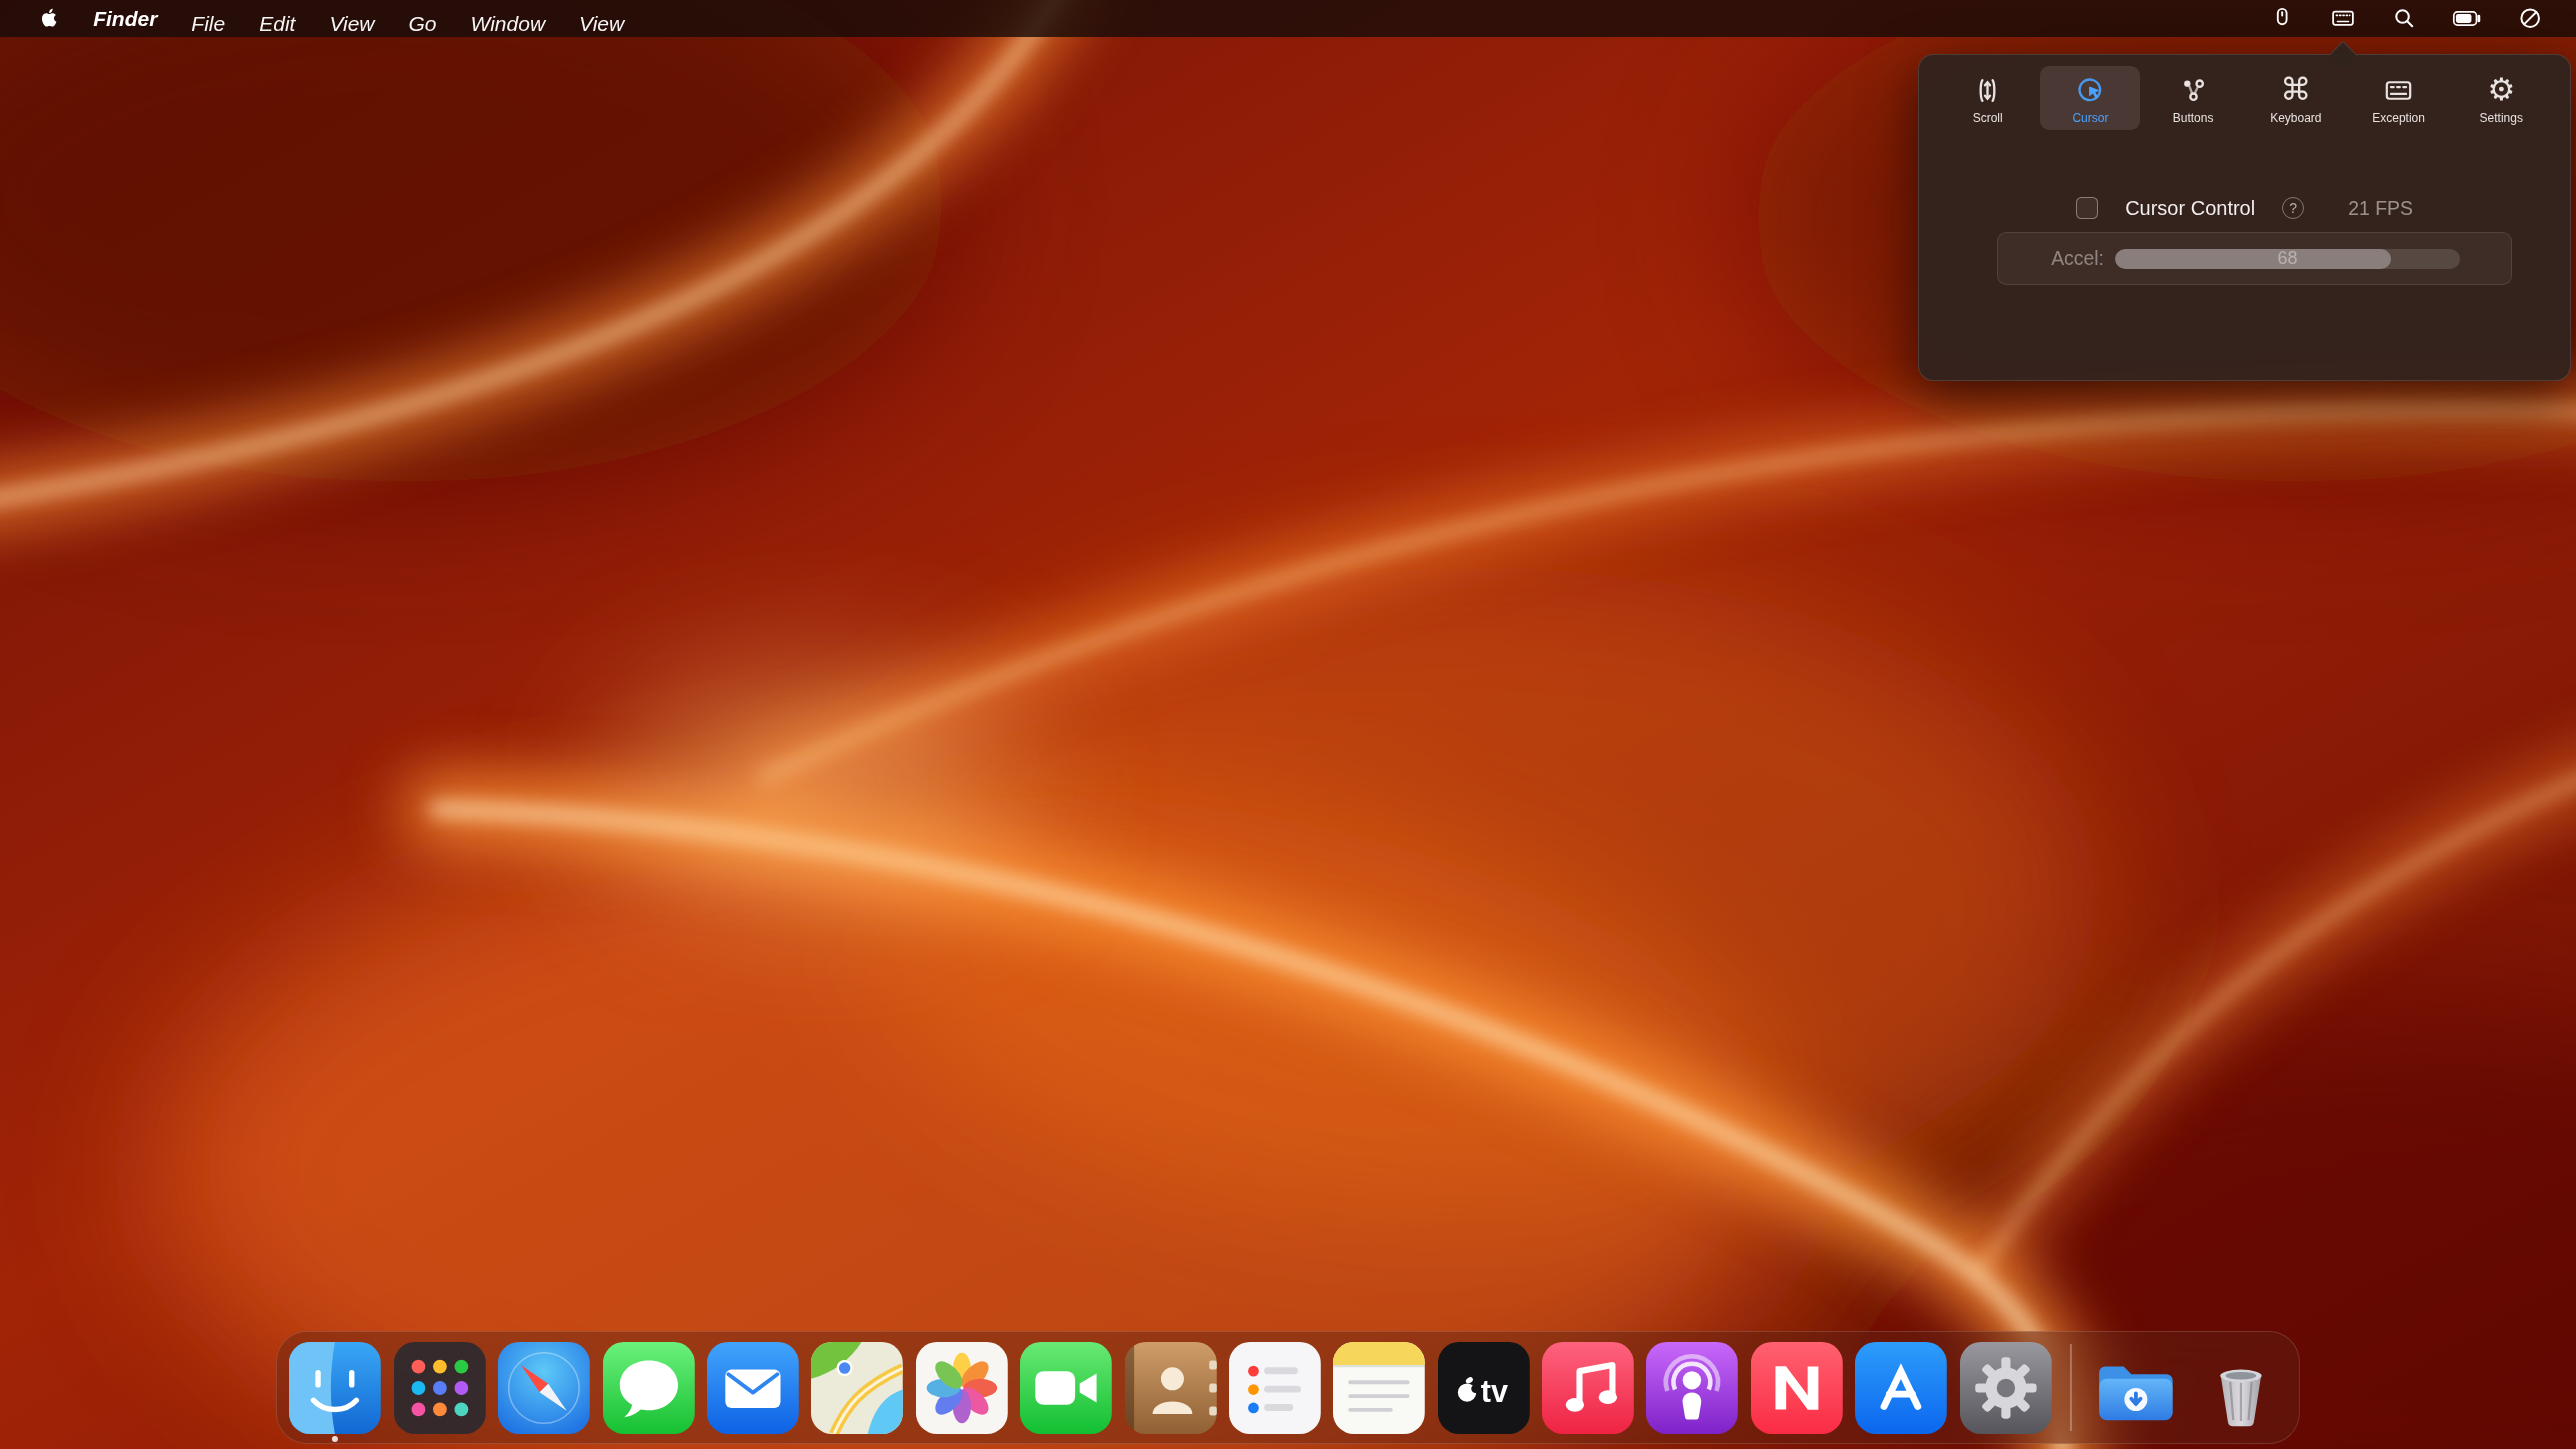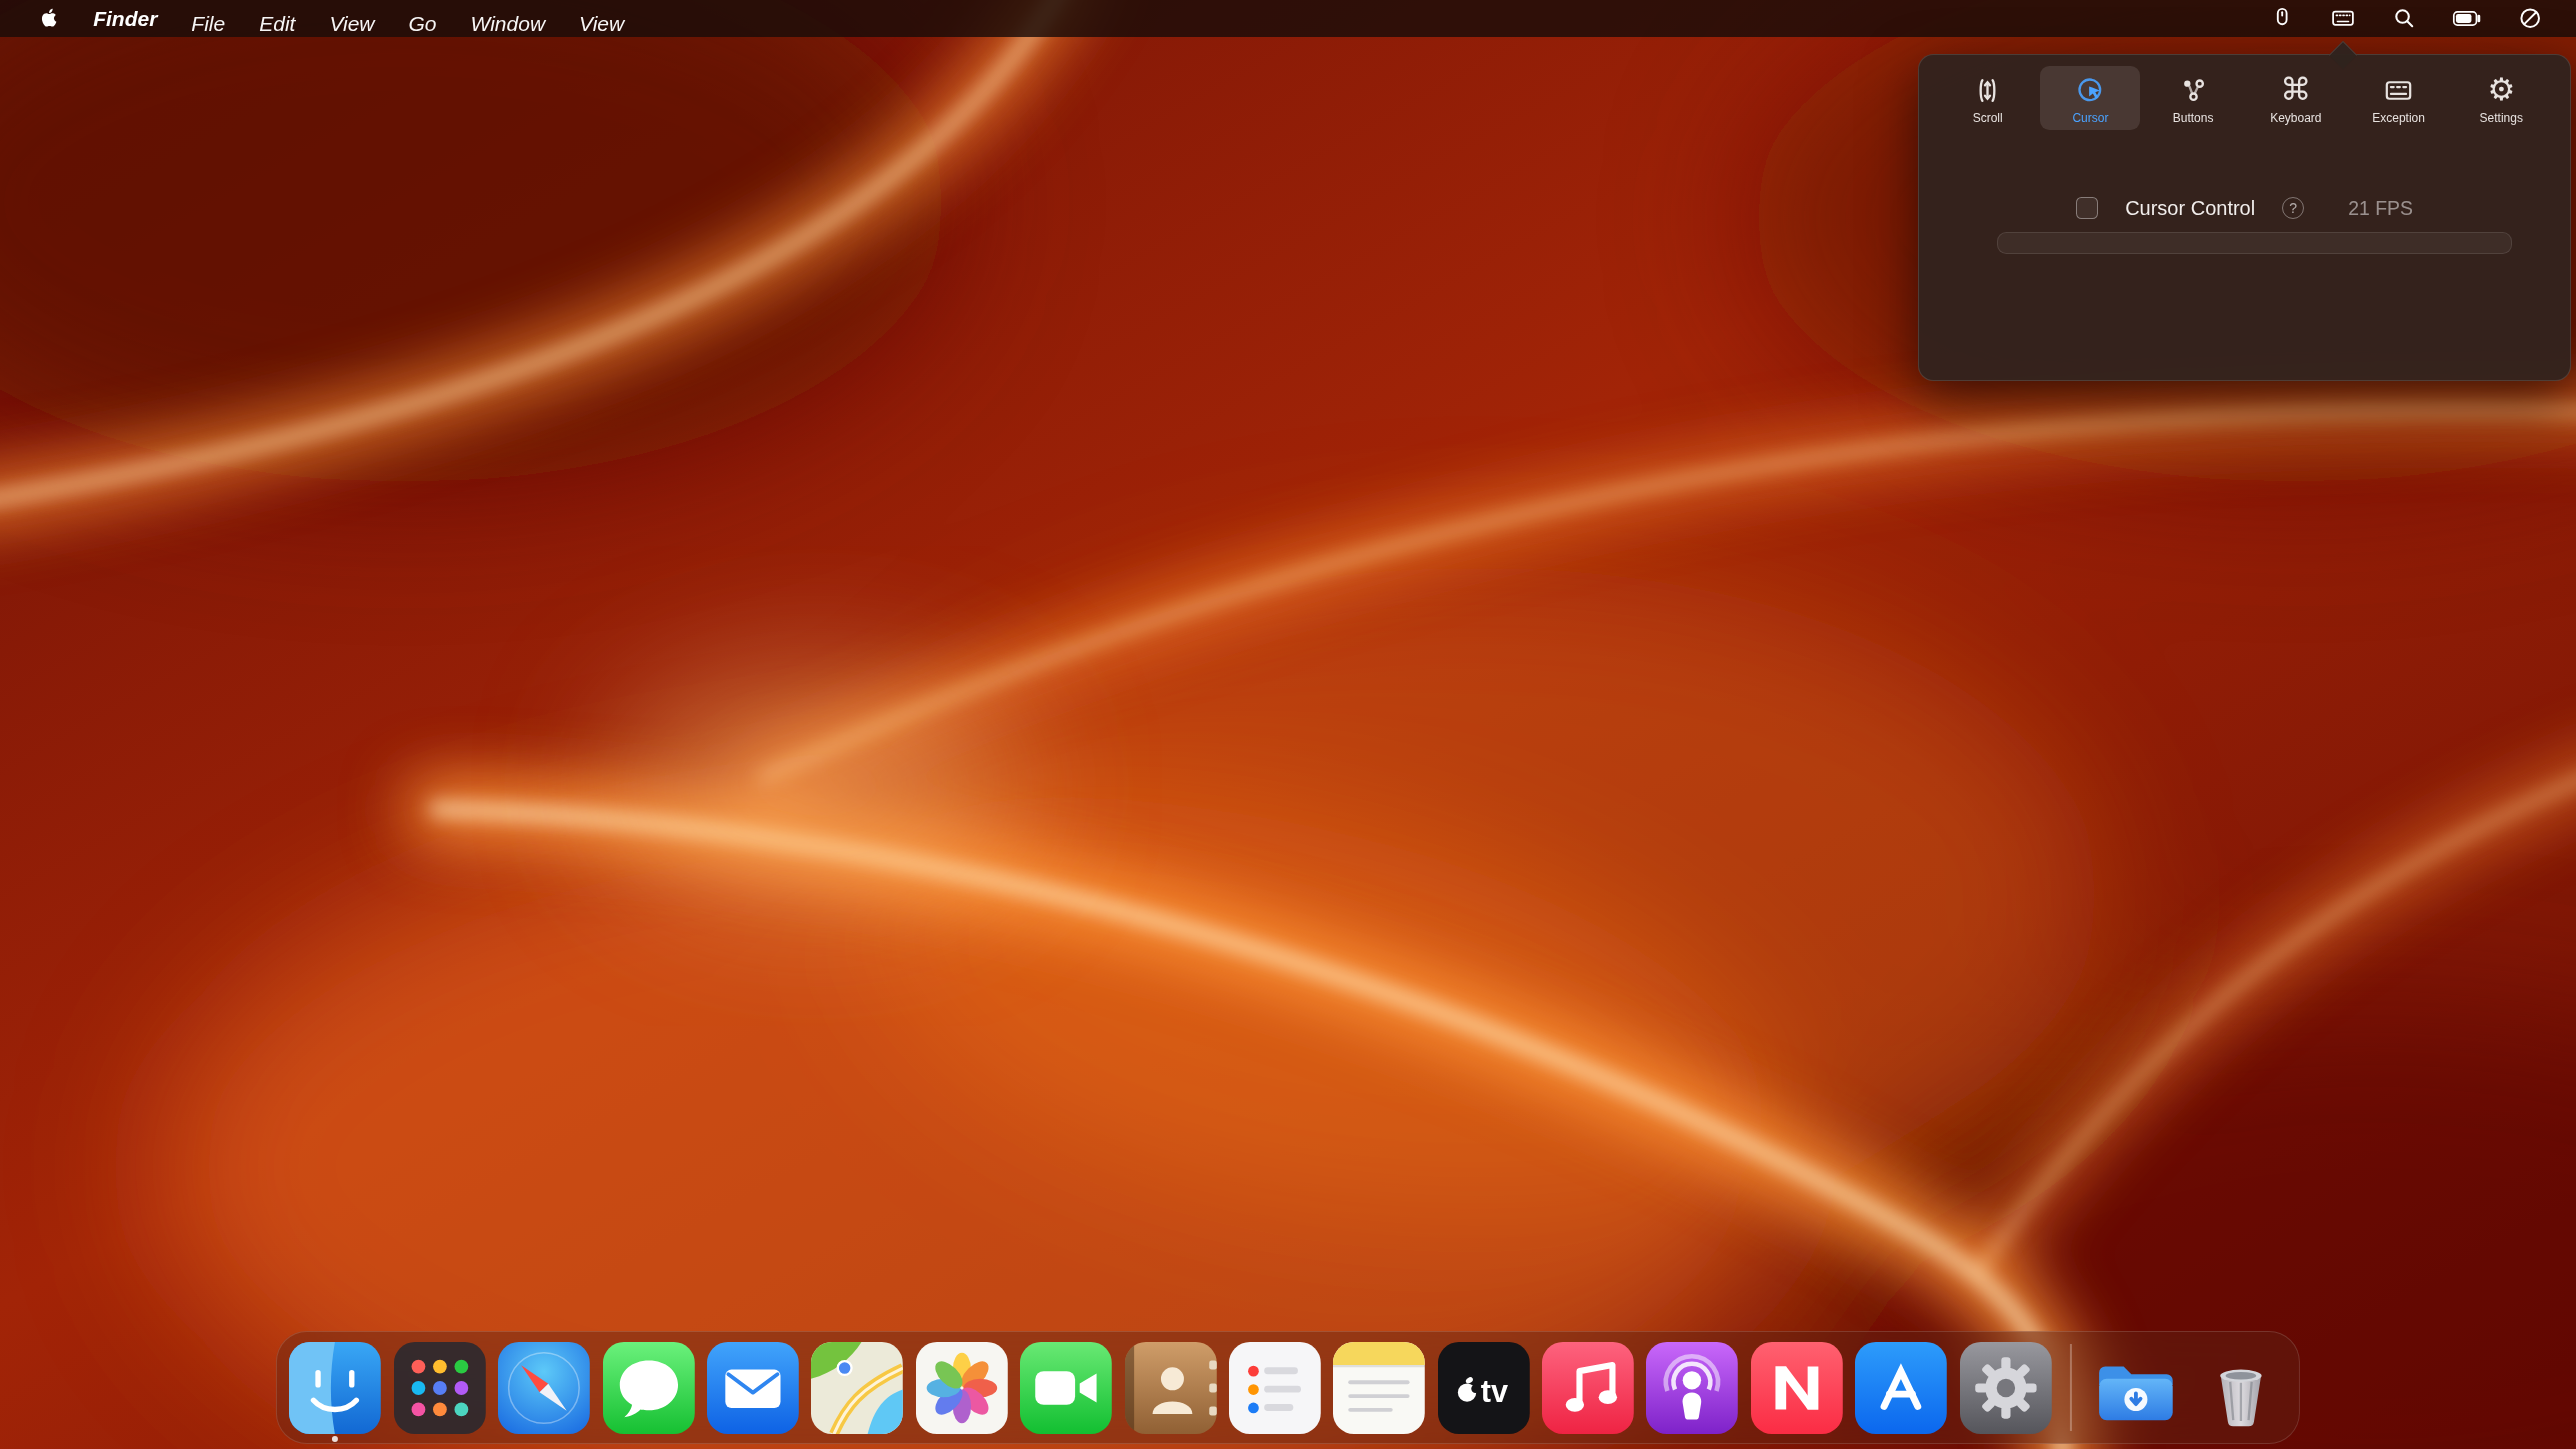--- a/index.html
+++ b/index.html
@@ -248,20 +248,27 @@
     </div>
 
     <div class="cc-row">
       <span class="checkbox"></span>
       <span class="cc-label">Cursor Control</span>
       <span class="help-circle">?</span>
       <span class="fps">21 FPS</span>
     </div>
 
     <div class="groupbox">
+      <div class="slider-row">
+        <span class="slider-label">Accel:</span>
+        <div class="slider">
+          <div class="fill" style="width: 80%;"></div>
+          <div class="val">68</div>
+        </div>
+      </div>
     </div>
   </div>
 </div>
 
 <div class="dock">
 
   <div class="ditem">
     <div class="sq">
       <svg viewBox="0 0 120 120">
         <defs>

